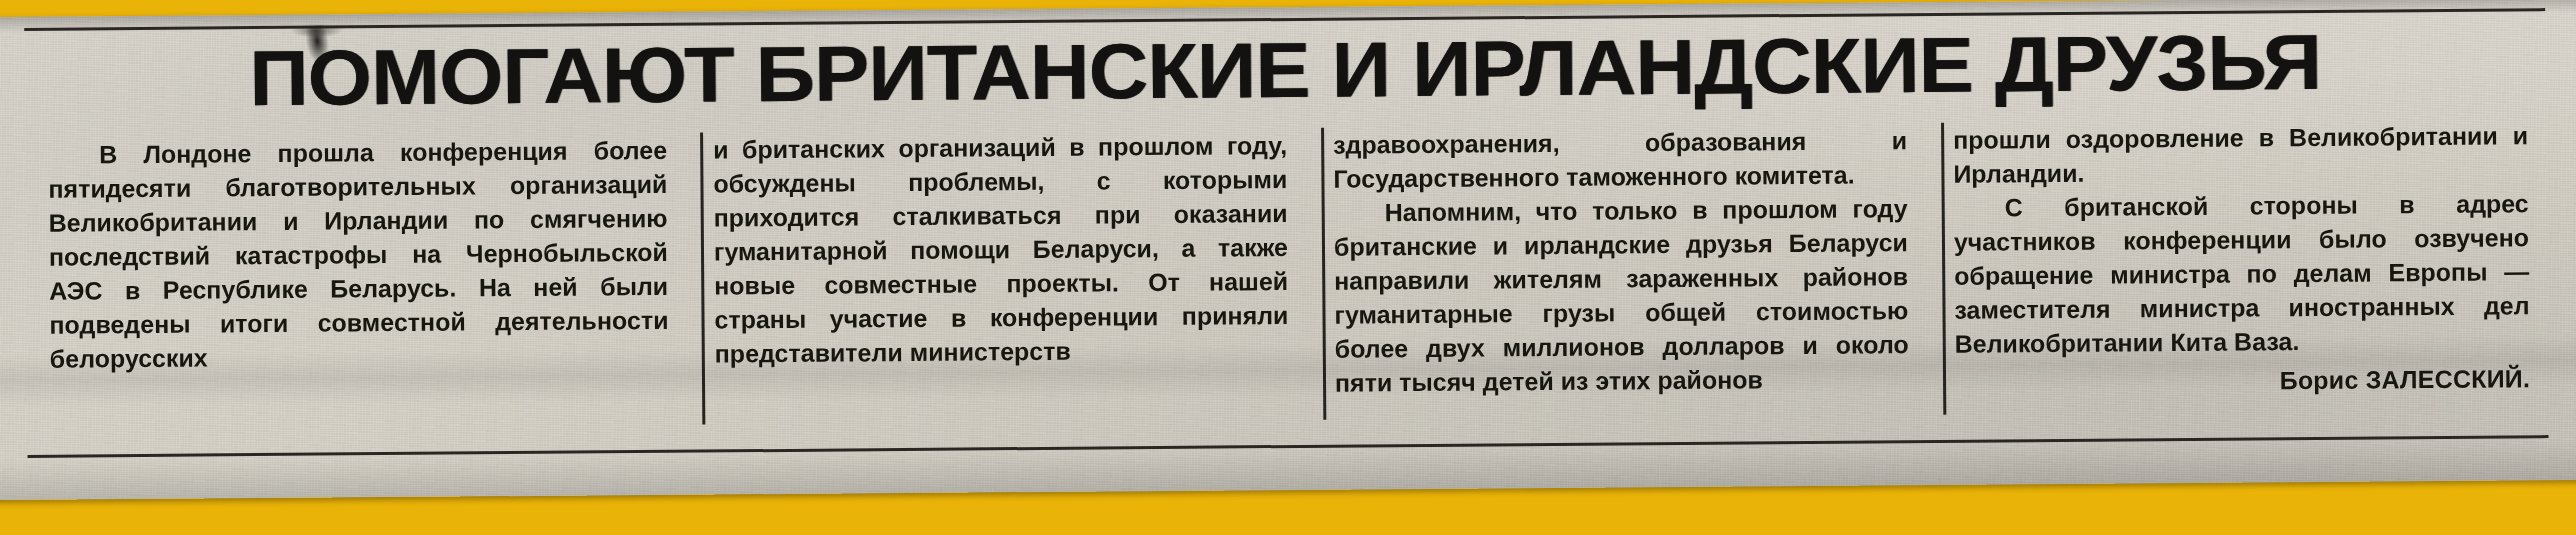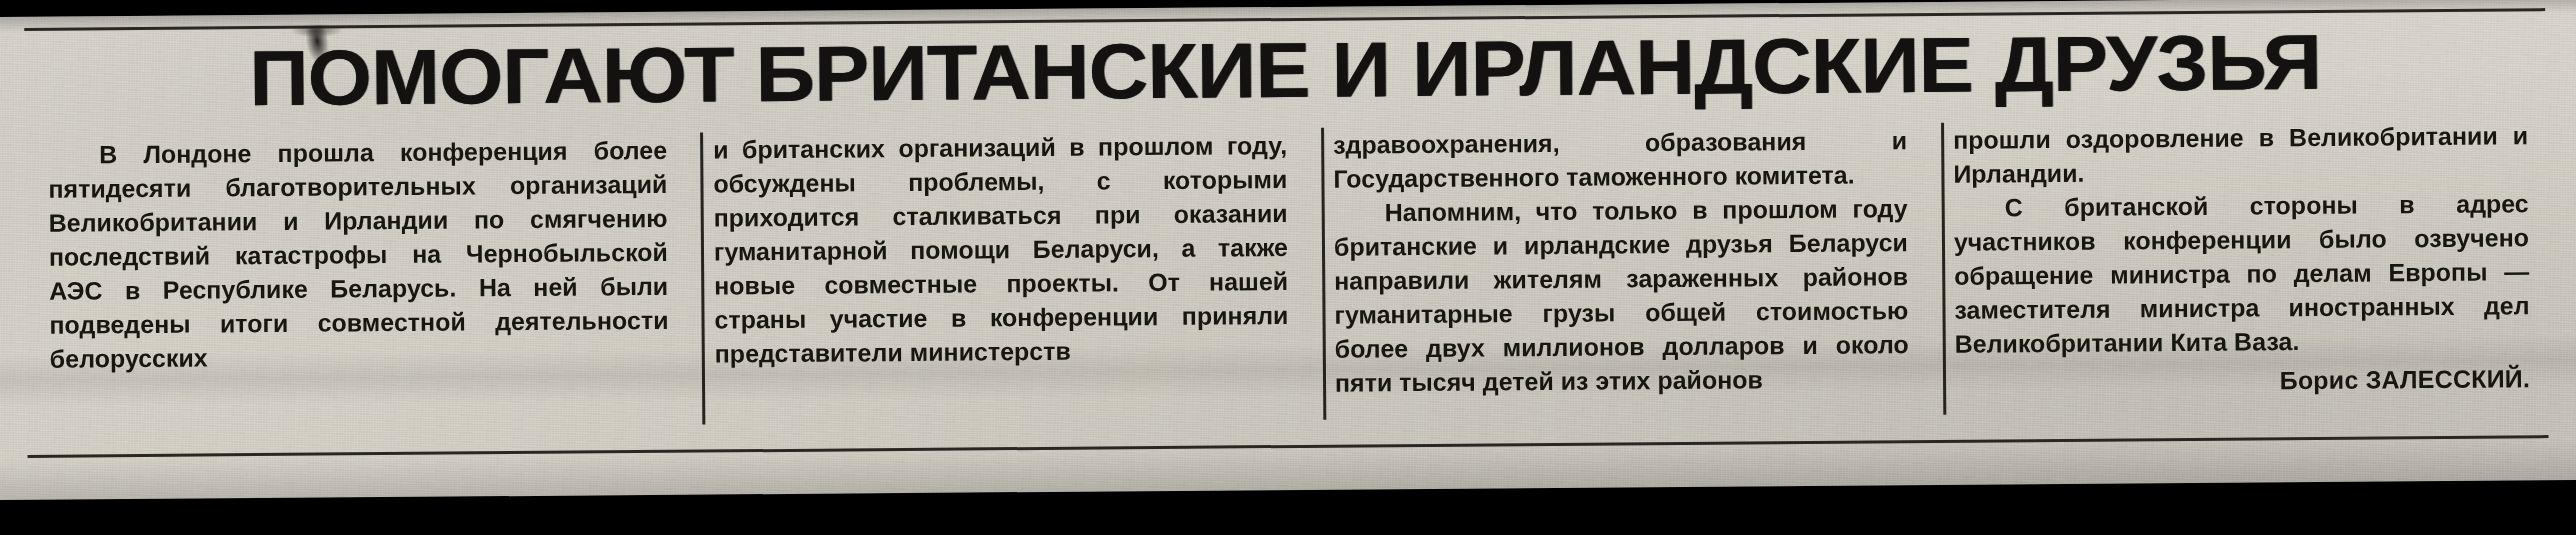--- a/index.html
+++ b/index.html
@@ -11,21 +11,21 @@
     width: 2576px;
     height: 535px;
     overflow: hidden;
     font-family: "Liberation Sans", sans-serif;
   }
 
   #clipping {
     position: relative;
     width: 2576px;
     height: 535px;
-    background: #000000;
+    background: #eab308;
     overflow: hidden;
   }
 
   
   .paper {
     position: absolute;
     left: -8.9px;
     top: 7px;
     width: 2592px;
     height: 483px;

